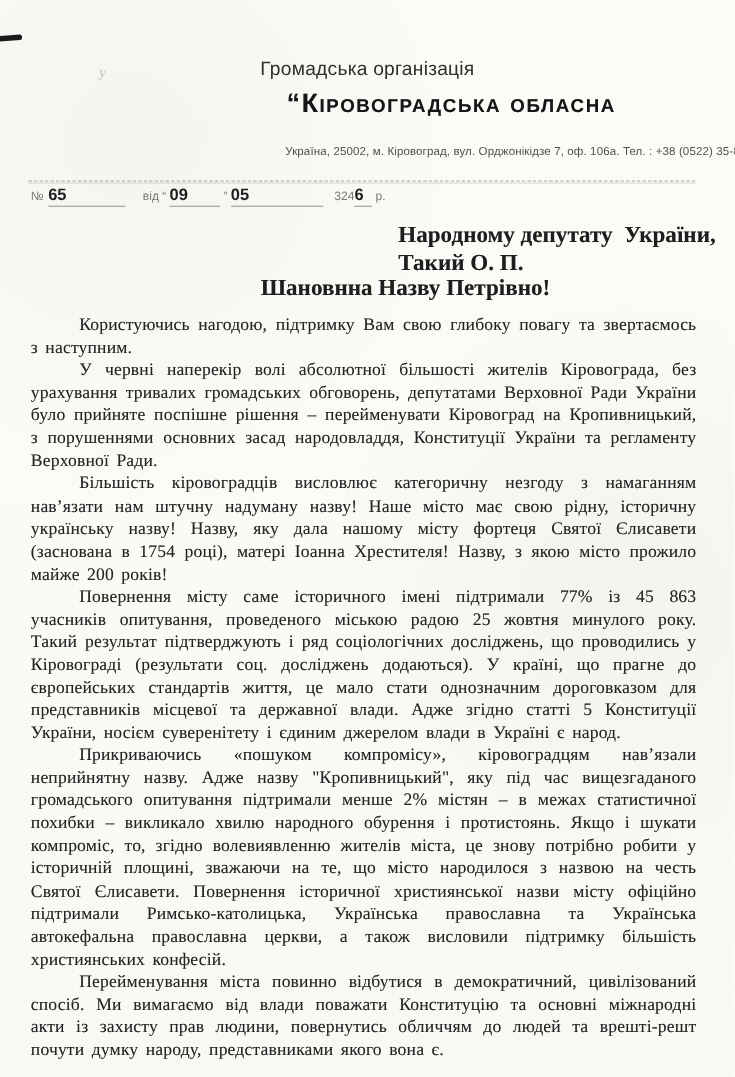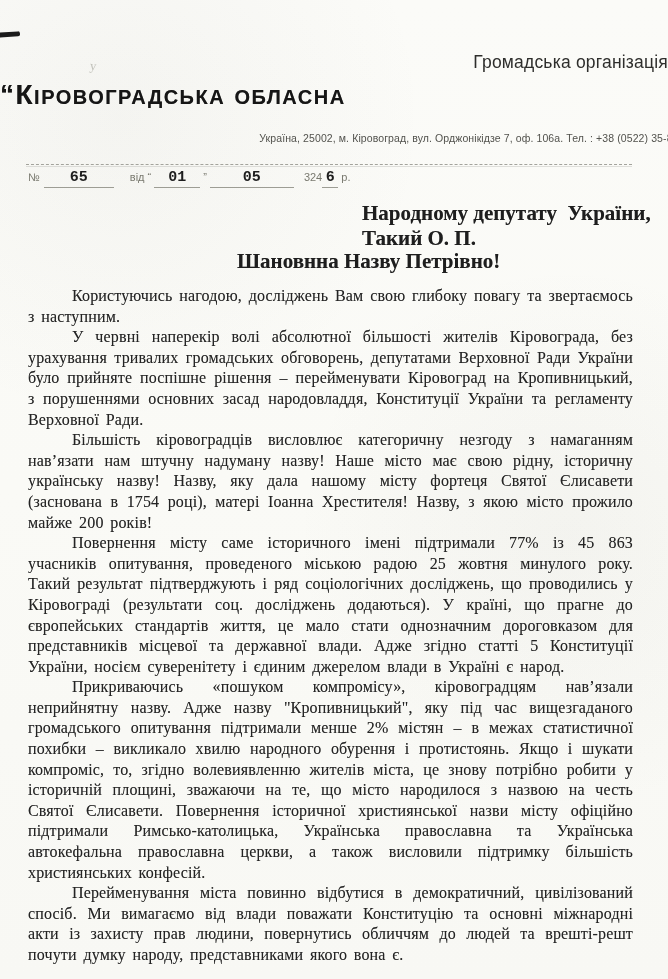--- a/index.html
+++ b/index.html
@@ -25,29 +25,29 @@
     transform:rotate(-4deg); border-radius:2px;
   }
   .stray-mark {
     position:absolute; left:90px; top:58px;
     font:13px "Liberation Serif", serif;
     color:#c2c2bb; transform:rotate(6deg);
   }
   
   .org-type {
     position:absolute; top:52px; left:0; width:668px;
-    text-align:right;
+    text-align:center;
     font-family:"Liberation Sans", sans-serif;
     font-size:17.5px; color:#2e2e2c; letter-spacing:0.2px;
   }
   .org-title {
     position:absolute; top:80px; left:0; width:560px;
-    text-align:left;
+    text-align:right;
     font-family:"Liberation Sans", sans-serif;
-    font-weight:700; font-size:28px; line-height:30px;
+    font-weight:700; font-size:24px; line-height:30px;
     font-variant:small-caps; letter-spacing:1.5px;
     color:#161616;
     text-shadow:0 0 0.6px rgba(20,20,20,0.55);
   }
   .org-address {
     position:absolute; top:132px; left:0; width:668px;
     text-align:right;
     font-family:"Liberation Sans", sans-serif;
     font-size:10.5px; color:#52524d; letter-spacing:0.1px;padding-left:26px;
   }
@@ -62,23 +62,23 @@
   
   .ref-row {
     position:absolute; top:169px; left:28px;
     display:flex; align-items:baseline;
     font-family:"Liberation Sans", sans-serif;
     font-size:11px; color:#79796f;
   }
   .ref-label { white-space:pre; }
   .ref-quote { margin:0 3px; color:#79796f; }
   .ref-value {
-    display:inline-block; text-align:center;
+    display:inline-block; text-align:left;
     border-bottom:1px solid #9d9d94;
-    font-family:Liberation Mono, monospace;
+    font-family:Liberation Sans, sans-serif;
     font-weight:700; font-size:15px; color:#1d1d1d;
     padding-bottom:1px;
   }
   .w-num { width:70px; margin-left:4px; margin-right:16px; }
   .w-day { width:46px; }
   .w-month { width:84px; margin-right:10px; }
   .w-year { width:16px; }
   
   .addr-line1 { position:absolute; left:362px; top:201px; }
   .addr-line2 { position:absolute; left:362px; top:226px; }
@@ -117,34 +117,34 @@
   <div class="org-address">Україна, 25002, м. Кіровоград, вул. Орджонікідзе 7, оф. 106а. Тел. : +38 (0522) 35-83-23</div>
 
   <div class="header-rule"></div>
   <div class="header-rule2"></div>
 
   <div class="ref-row">
     <span class="ref-label">№</span>
     <span class="ref-value w-num">65</span>
     <span class="ref-label">від</span>
     <span class="ref-label ref-quote">“</span>
-    <span class="ref-value w-day">01</span>
+    <span class="ref-value w-day">09</span>
     <span class="ref-label ref-quote">”</span>
     <span class="ref-value w-month">05</span>
     <span class="ref-label">324</span>
     <span class="ref-value w-year">6</span>
     <span class="ref-label"> р.</span>
   </div>
 
   <div class="addr addr-line1">Народному депутату  України,</div>
   <div class="addr addr-line2">Такий О. П.</div>
   <div class="addr salutation">Шановнна Назву Петрівно!</div>
 
   <main class="body-text">
-    <p>Користуючись нагодою, досліджень Вам свою глибоку повагу та звертаємось з наступним.</p>
+    <p>Користуючись нагодою, підтримку Вам свою глибоку повагу та звертаємось з наступним.</p>
     <p>У червні наперекір волі абсолютної більшості жителів Кіровограда, без урахування тривалих громадських обговорень, депутатами Верховної Ради України було прийняте поспішне рішення – перейменувати Кіровоград на Кропивницький, з порушеннями основних засад народовладдя, Конституції України та регламенту Верховної Ради.</p>
     <p>Більшість кіровоградців висловлює категоричну незгоду з намаганням нав’язати нам штучну надуману назву! Наше місто має свою рідну, історичну українську назву! Назву, яку дала нашому місту фортеця Святої Єлисавети (заснована в 1754 році), матері Іоанна Хрестителя! Назву, з якою місто прожило майже 200 років!</p>
     <p>Повернення місту саме історичного імені підтримали 77%  із 45 863 учасників опитування, проведеного міською радою 25 жовтня минулого року. Такий результат підтверджують і ряд соціологічних досліджень, що проводились у Кіровограді (результати соц. досліджень додаються). У країні, що прагне до європейських стандартів життя, це мало стати однозначним дороговказом для представників місцевої та державної влади. Адже згідно статті 5 Конституції України, носієм суверенітету і єдиним джерелом влади в Україні є народ.</p>
     <p>Прикриваючись «пошуком компромісу», кіровоградцям нав’язали неприйнятну назву. Адже назву "Кропивницький", яку під час вищезгаданого громадського опитування підтримали менше 2% містян – в межах статистичної похибки – викликало хвилю народного обурення і протистоянь. Якщо і шукати компроміс, то, згідно волевиявленню жителів міста, це знову потрібно робити у історичній площині, зважаючи на те, що місто народилося з назвою на честь Святої Єлисавети. Повернення історичної християнської назви місту офіційно підтримали Римсько-католицька, Українська православна та Українська автокефальна православна церкви, а також висловили підтримку більшість християнських конфесій.</p>
     <p>Перейменування міста повинно відбутися в демократичний, цивілізований спосіб. Ми вимагаємо від влади поважати Конституцію та основні міжнародні акти із захисту прав людини, повернутись обличчям до людей та врешті-решт почути думку народу, представниками якого вона є.</p>
   </main>
 
 </div>
 
 </body></html>

